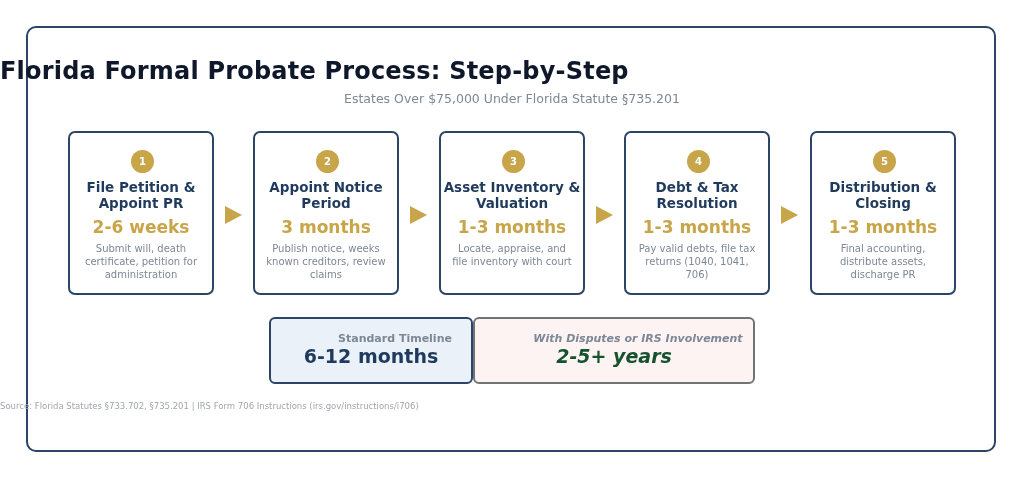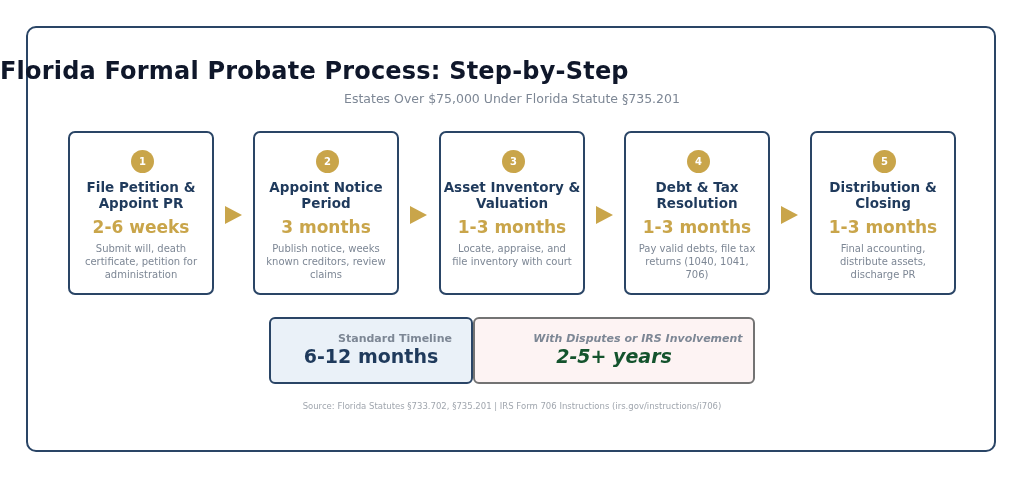--- a/index.html
+++ b/index.html
@@ -13,21 +13,21 @@
   .step-duration { position:absolute; left:0; right:0; top:84px; font-size:17px; font-weight:bold; color:#c9a54a; }
   .step-desc { position:absolute; left:8px; right:8px; top:109px; font-size:10px; color:#7d8795; line-height:13px; }
   .arrow { position:absolute; top:206px; width:0; height:0; border-top:9px solid transparent; border-bottom:9px solid transparent; border-left:17px solid #c9a54a; }
   .summary { position:absolute; top:317px; height:67px; border-radius:6px; box-sizing:border-box; text-align:center; }
   .summary.std { left:269px; width:204px; border:2px solid #2a4566; background:#eaf1f8; }
   .summary.ext { left:473px; width:282px; border:2px solid #737373; background:#fdf3f3;font-style:italic; }
   .summary-label { position:absolute; left:0; right:0; top:13px; font-size:11px; font-weight:bold; color:#7d8795;padding-left:48px; }
   .summary-value { position:absolute; left:0; right:0; top:15px; font-size:19px; font-weight:bold;margin-top:11px; }
   .std .summary-value { color:#1f3a5c; }
   .ext .summary-value { color:#14532d; }
-  .source { position:absolute; left:0; width:1024px; top:401px; text-align:center; font-size:8.5px; color:#a0a6ae; }
+  .source { position:absolute; left:0; width:1024px; top:401px; text-align:left; font-size:8.5px; color:#a0a6ae; }
 </style>
 </head>
 <body>
 
 <div class="frame"></div>
 
 <div class="title">Florida Formal Probate Process: Step-by-Step</div>
 <div class="subtitle">Estates Over $75,000 Under Florida Statute §735.201</div>
 
 <div class="step" style="left:68px;">

